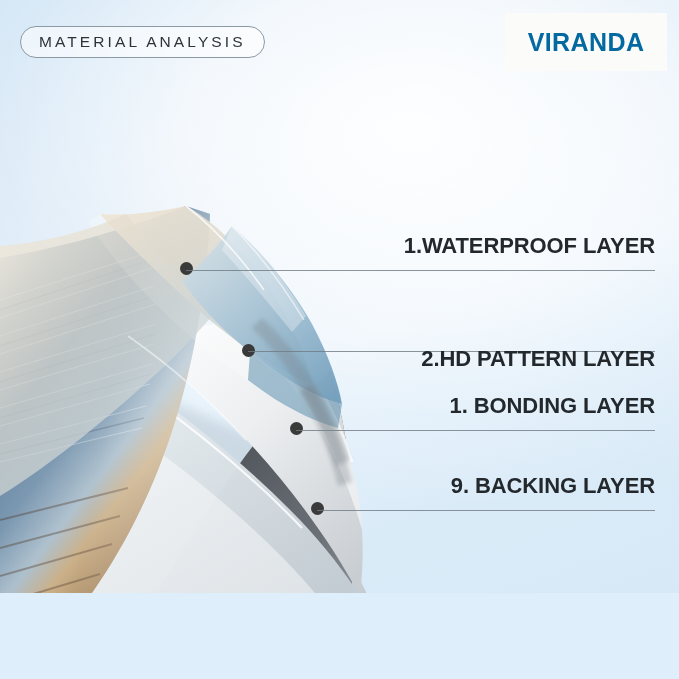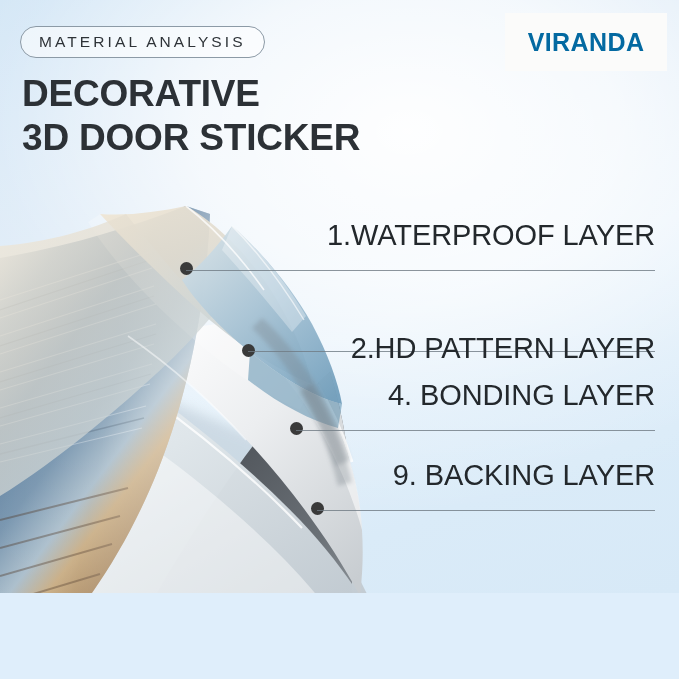--- a/index.html
+++ b/index.html
@@ -54,23 +54,23 @@
     color:#0369a1;
   }
 
   
   #art { position:absolute; left:0; top:0; width:679px; height:679px; }
 
   
   .callout { position:absolute; }
   .callout .txt {
     position:absolute;
-    right:0; bottom:19px;
-    font-size:29px;
-    font-weight:normal;
+    right:0; bottom:12px;
+    font-size:22px;
+    font-weight:bold;
     color:#23282c;
     white-space:nowrap;
     letter-spacing:-0.1px;
   }
   .lead {
     position:absolute;
     height:1px;
     background:#6f7a83;
     opacity:.8;
   }
@@ -233,44 +233,40 @@
     <path d="M262 318 C300 352 332 404 350 460 L336 466
              C318 412 288 362 252 328 Z" fill="#7b858d" opacity="0.35" filter="url(#soft2)"></path>
     <path d="M312 384 C330 414 344 448 352 482 L338 486
              C330 452 316 418 300 392 Z" fill="#6d777f" opacity="0.30" filter="url(#soft2)"></path>
   </svg>
 
   <div class="pill">
     <span>MATERIAL ANALYSIS</span>
   </div>
 
-  <div class="headline">
-    <span>DECORATIVE</span>
-    <span class="l2">3D DOOR STICKER</span>
-  </div>
 
   <div class="logo-box">
     <span>VIRANDA</span>
   </div>
 
   <div id="callouts">
       <div class="dot" style="left: 180px; top: 262px;"></div>
       <div class="lead" style="left: 186px; top: 270px; width: 469px;"></div>
       <div class="callout" style="left: 300px; top: 236px; width: 355px; height: 35px;">
         <div class="txt">1.WATERPROOF LAYER</div>
       </div>
       <div class="dot" style="left: 242px; top: 344px;"></div>
       <div class="lead" style="left: 248px; top: 351px; width: 407px;"></div>
       <div class="callout" style="left: 300px; top: 317px; width: 355px; height: 35px; margin-top: 32px;">
         <div class="txt">2.HD PATTERN LAYER</div>
       </div>
       <div class="dot" style="left: 290px; top: 422px;"></div>
       <div class="lead" style="left: 296px; top: 430px; width: 359px;"></div>
       <div class="callout" style="left: 300px; top: 396px; width: 355px; height: 35px;">
-        <div class="txt">4. BONDING LAYER</div>
+        <div class="txt">1. BONDING LAYER</div>
       </div>
       <div class="dot" style="left: 311px; top: 502px;"></div>
       <div class="lead" style="left: 317px; top: 510px; width: 338px;"></div>
       <div class="callout" style="left: 300px; top: 476px; width: 355px; height: 35px;">
         <div class="txt">9. BACKING LAYER</div>
       </div>
     </div>
 
 </div>
 

